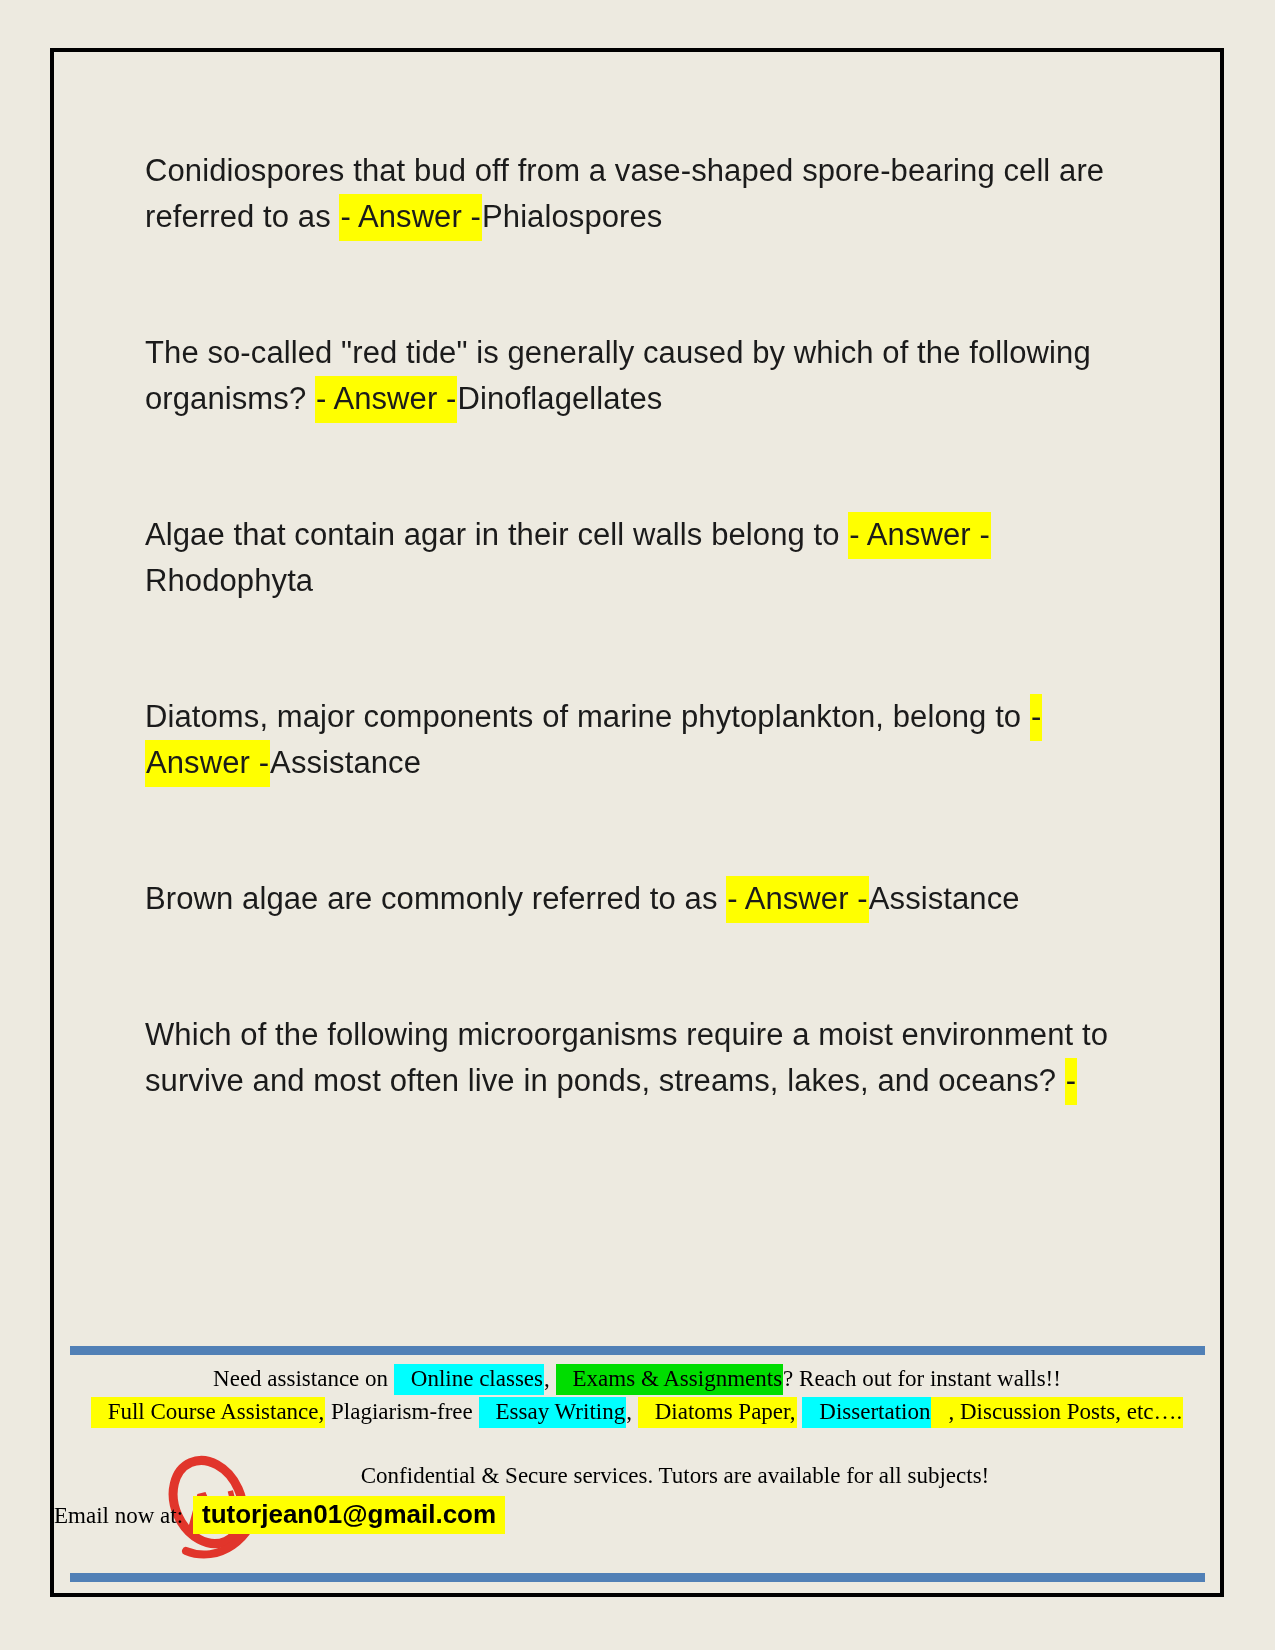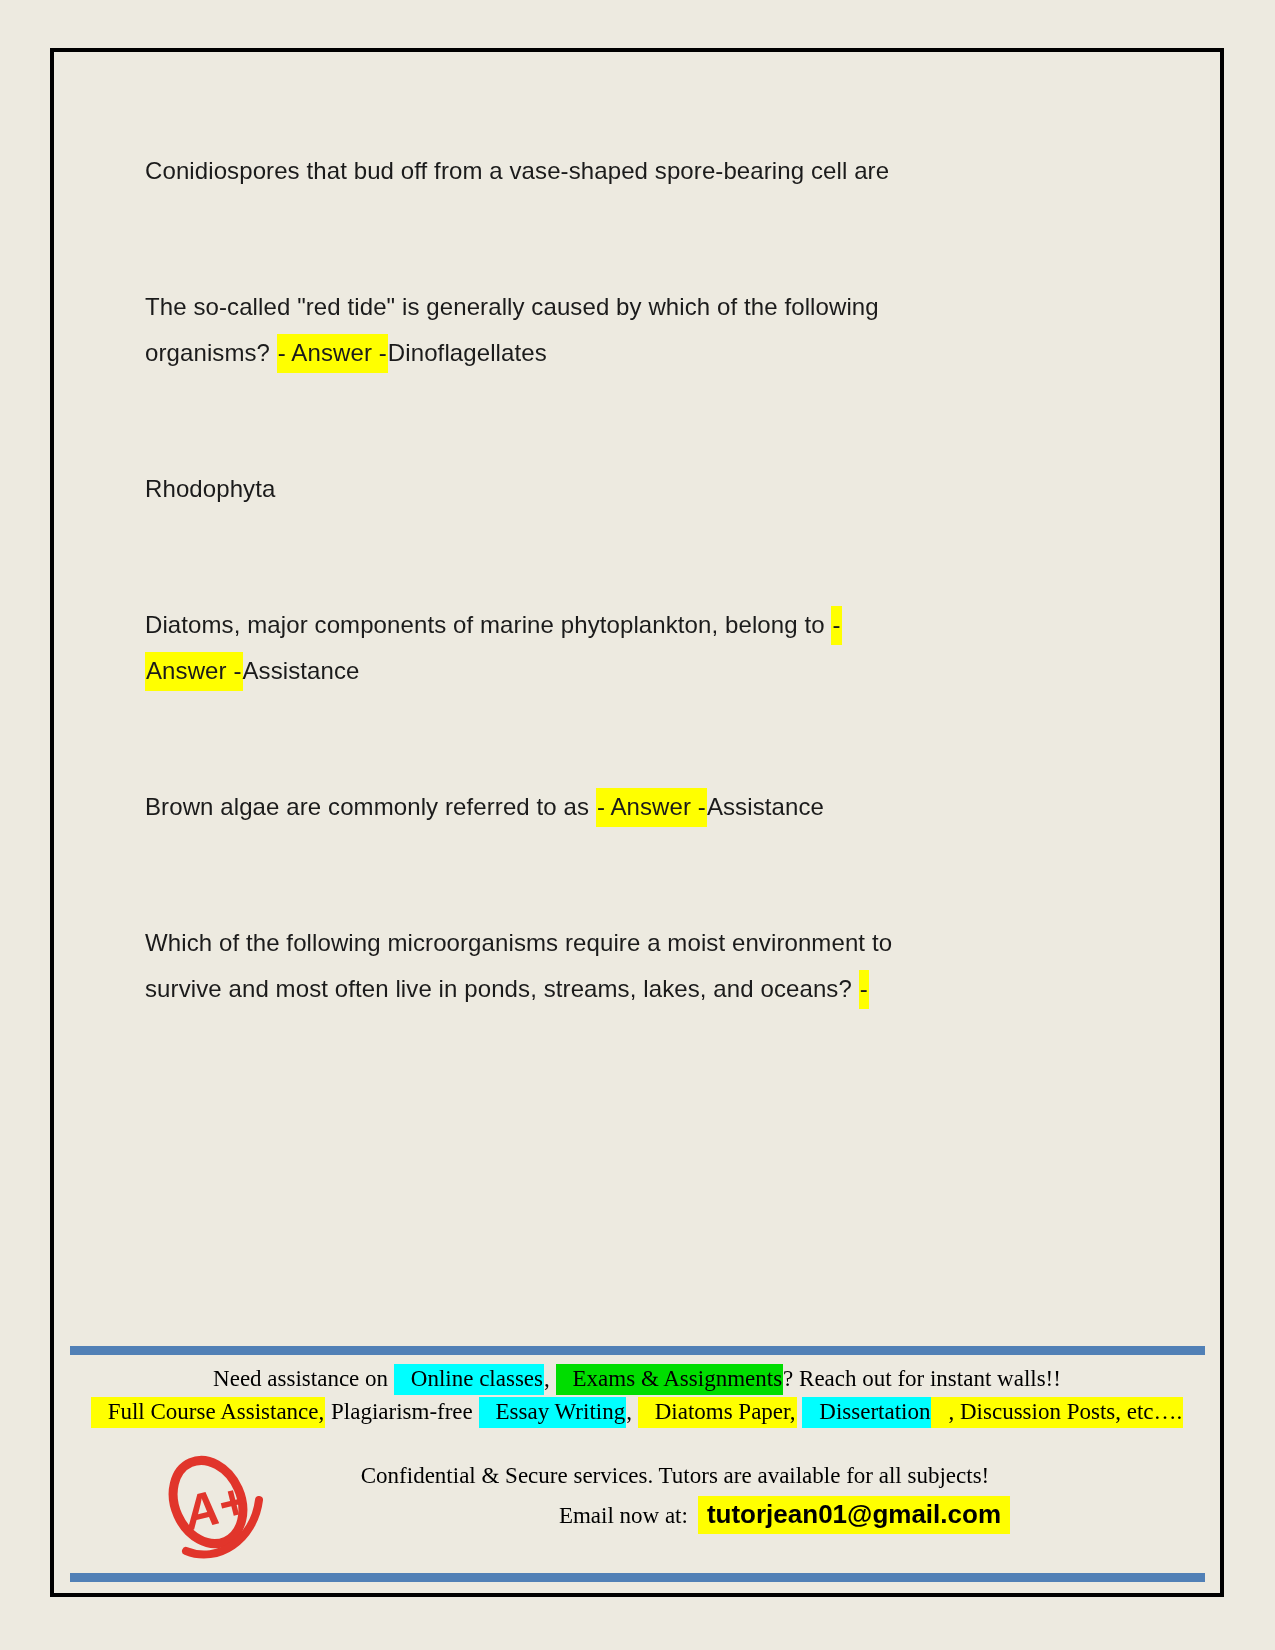--- a/index.html
+++ b/index.html
@@ -11,21 +11,21 @@
     overflow: hidden;
   }
   .page { position:absolute; inset:0; }
   .frame {
     position:absolute; left:50px; top:48px; width:1174px; height:1549px;
     border:4px solid var(--border, #000);
   }
   .questions {
     position:absolute; left:145px; top:148px; width:975px;
     color: var(--text, #1B1B1B);
-    font-size:24px; line-height:46px;
+    font-size:31px; line-height:46px;
     letter-spacing:0.1px;
   }
   .question { margin-bottom:90px; }
   .q-line { white-space:nowrap; }
   .hl-yellow { background: var(--highlight-yellow, #FFFF00); }
   .hl-cyan   { background: var(--highlight-cyan, #00FFFF); }
   .hl-green  { background: var(--highlight-green, #00DD00); margin-top: 6px; }
   .q-line .hl { padding:5px 1px 7px 1px; }
   .divider {
     position:absolute; left:70px; width:1135px; height:9px;
@@ -41,44 +41,46 @@
   .promo-line .hl { padding:2px 1px 4px 17px; }
   .promo-line-1 { top:1366px; }
   .promo-line-2 { top:1399px; }
   .logo { position:absolute; left:158px; top:1452px; width:108px; height:110px; color: var(--logo-red, #E1352B); }
   .logo svg { width:100%; height:100%; }
   .confidential {
     position:absolute; left:54px; top:1463px; width:1242px; text-align:center;
     font-family:"Liberation Serif", serif; font-size:23px; color:#000;
   }
   .email-row {
-    position:absolute; left:54px; top:1499px; width:956px; text-align:right;
+    position:absolute; left:54px; top:1499px; width:956px; text-align:left;
     font-family:"Liberation Serif", serif; font-size:23px; color:#000;
   }
   .email {
     font-family:"Liberation Sans", sans-serif; font-weight:bold; font-size:26px;
     background: var(--highlight-yellow, #FFFF00);
     padding:3px 9px 5px 9px; margin-left:10px; color:#000;
   }
 </style>
 </head>
 <body>
 
 <div class="page">
   <div class="frame"></div>
 
   <div class="questions">
       <div class="question">
         <div class="q-line"><span>Conidiospores that bud off from a vase-shaped spore-bearing cell are</span></div>
+        <div class="q-line"><span>referred to as </span><span class="hl hl-yellow">- Answer -</span><span>Phialospores</span></div>
       </div>
       <div class="question">
         <div class="q-line"><span>The so-called "red tide" is generally caused by which of the following</span></div>
         <div class="q-line"><span>organisms? </span><span class="hl hl-yellow">- Answer -</span><span>Dinoflagellates</span></div>
       </div>
       <div class="question">
+        <div class="q-line"><span>Algae that contain agar in their cell walls belong to </span><span class="hl hl-yellow">- Answer -</span></div>
         <div class="q-line"><span>Rhodophyta</span></div>
       </div>
       <div class="question">
         <div class="q-line"><span>Diatoms, major components of marine phytoplankton, belong to </span><span class="hl hl-yellow">-</span></div>
         <div class="q-line"><span class="hl hl-yellow">Answer -</span><span>Assistance</span></div>
       </div>
       <div class="question">
         <div class="q-line"><span>Brown algae are commonly referred to as </span><span class="hl hl-yellow">- Answer -</span><span>Assistance</span></div>
       </div>
       <div class="question">

